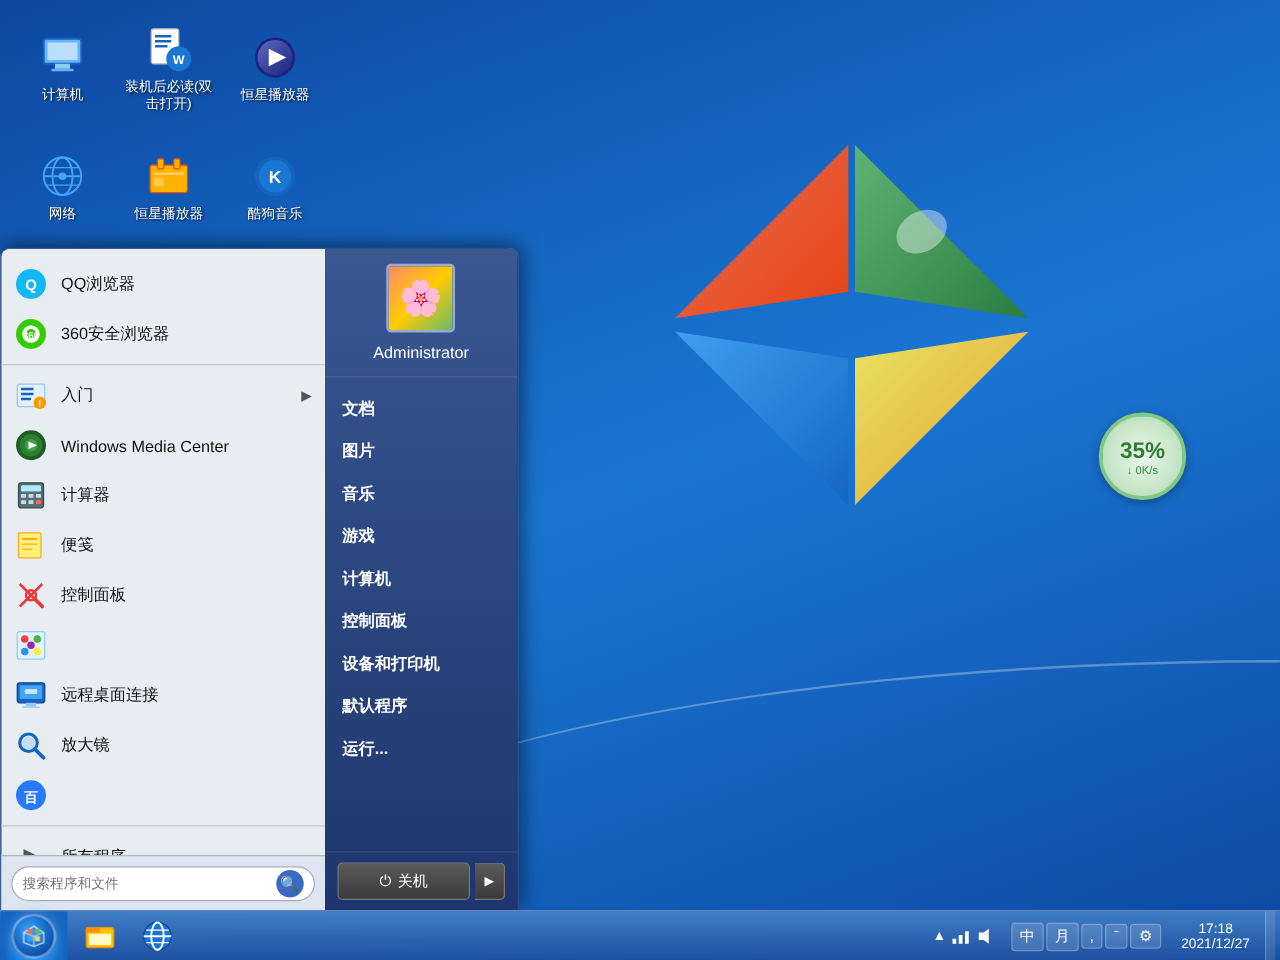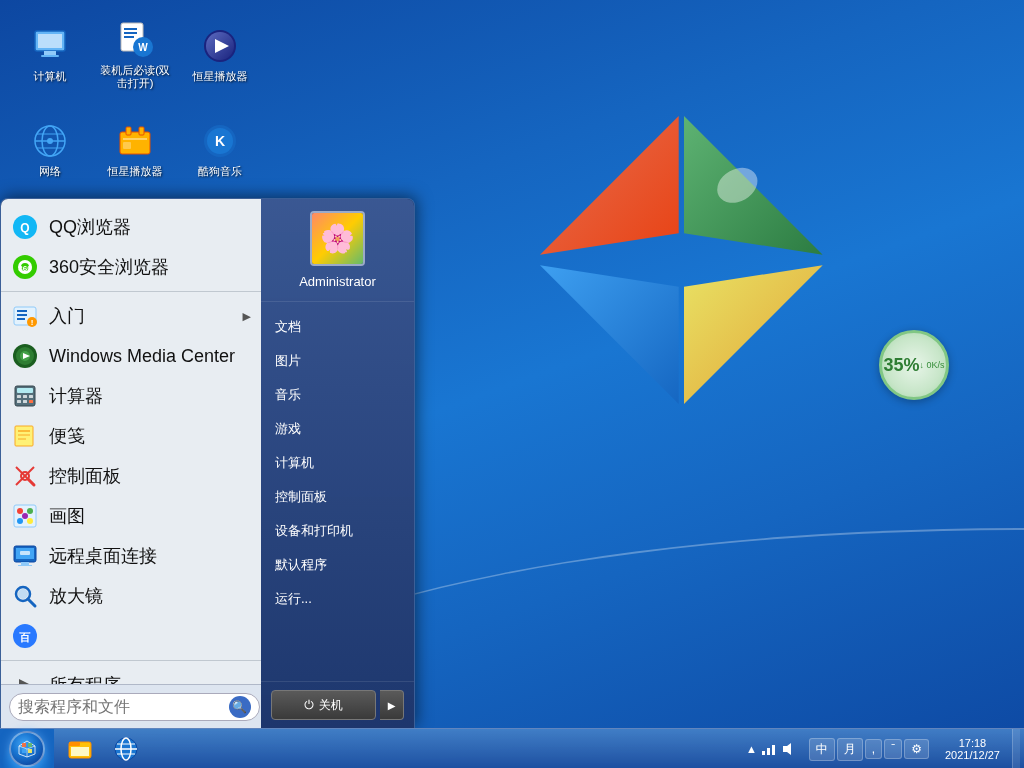--- a/index.html
+++ b/index.html
@@ -93,21 +93,21 @@
     .network-meter {
       position: absolute;
       right: 75px;
       top: 330px;
       width: 70px;
       height: 70px;
       border-radius: 50%;
       background: radial-gradient(circle, #e8f5e9 0%, #c8e6c9 60%, #a5d6a7 100%);
       border: 3px solid #81c784;
       display: flex;
-      flex-direction: row;
+      flex-direction: column;
       align-items: center;
       justify-content: center;
       box-shadow: 0 2px 8px rgba(0,0,0,0.3);
     }
 
     .network-meter .percent {
       font-size: 18px;
       font-weight: bold;
       color: #2e7d32;
     }
@@ -281,21 +281,21 @@
       width: 28px;
       height: 28px;
       display: flex;
       align-items: center;
       justify-content: center;
       font-size: 22px;
       flex-shrink: 0;
     }
 
     .start-item-label {
-      font-size: 18px;
+      font-size: 13px;
       color: #111;
       flex: 1;
     }
 
     .start-item-arrow {
       font-size: 11px;
       color: #555;
     }
 
     .start-separator {
@@ -323,21 +323,21 @@
       display: flex;
       align-items: center;
       padding: 0 8px;
       gap: 4px;
     }
 
     .search-box input {
       border: none;
       outline: none;
       background: transparent;
-      font-size: 16px;
+      font-size: 11px;
       flex: 1;
       color: #1d4ed8;
     }
 
     .search-btn {
       width: 22px;
       height: 22px;
       background: #3a6bc4;
       border-radius: 50%;
       display: flex;
@@ -385,20 +385,21 @@
 
     .username {
       color: white;
       font-size: 13px;
       font-weight: 500;
     }
 
     .right-items {
       flex: 1;
       padding: 8px 0;
+      font-weight: bold;
     }
 
     .right-item {
       display: flex;
       align-items: center;
       padding: 8px 14px;
       cursor: pointer;
       color: white;
       font-size: 13px;
     }
@@ -669,21 +670,20 @@
           <div class="start-icon">
             <svg width="26" height="26" viewBox="0 0 26 26">
               <rect x="2" y="2" width="22" height="22" rx="2" fill="#e3f2fd" stroke="#90caf9" stroke-width="1"></rect>
               <circle cx="8" cy="8" r="3" fill="#f44336"></circle>
               <circle cx="18" cy="8" r="3" fill="#4caf50"></circle>
               <circle cx="8" cy="18" r="3" fill="#2196f3"></circle>
               <circle cx="18" cy="18" r="3" fill="#ffeb3b"></circle>
               <circle cx="13" cy="13" r="3" fill="#9c27b0"></circle>
             </svg>
           </div>
-          <span class="start-item-label">画图</span>
         </div>
 
         <div class="start-item">
           <div class="start-icon">
             <svg width="26" height="26" viewBox="0 0 26 26">
               <rect x="2" y="3" width="22" height="16" rx="2" fill="#1565c0" stroke="#0d47a1" stroke-width="1"></rect>
               <rect x="4" y="5" width="18" height="11" fill="#42a5f5"></rect>
               <rect x="9" y="19" width="8" height="3" fill="#90caf9"></rect>
               <rect x="6" y="22" width="14" height="1" fill="#90caf9"></rect>
               <rect x="8" y="8" width="10" height="4" rx="1" fill="white" opacity="0.7"></rect>

